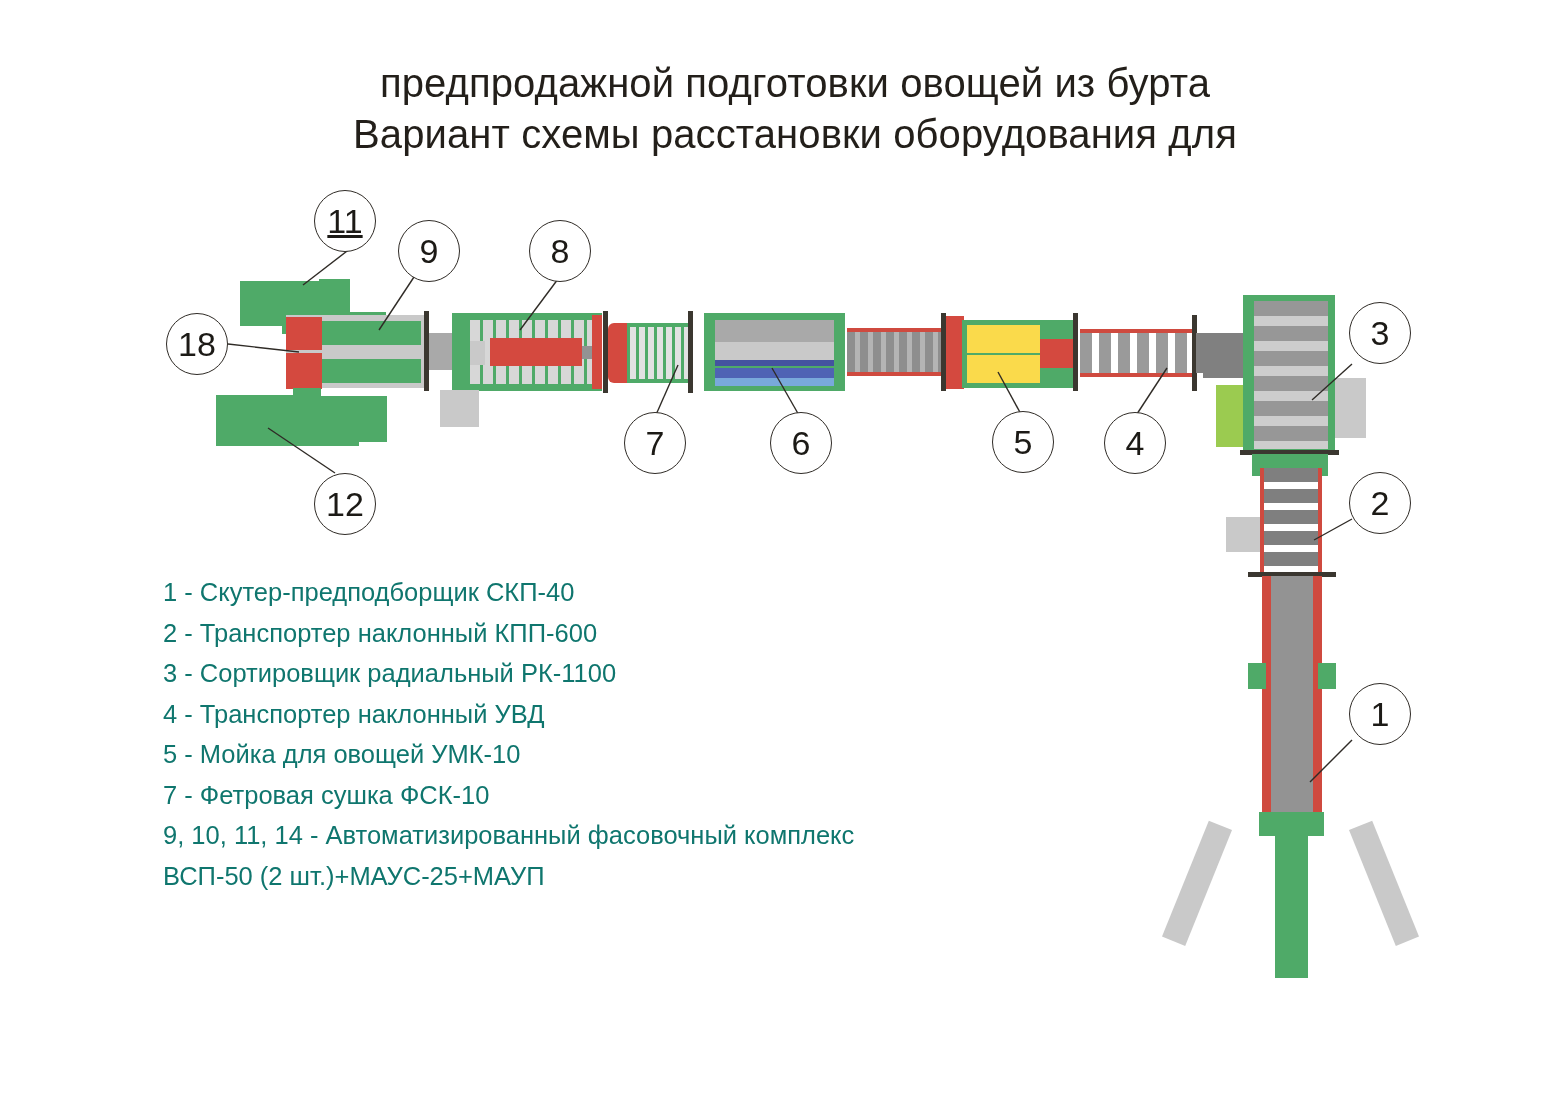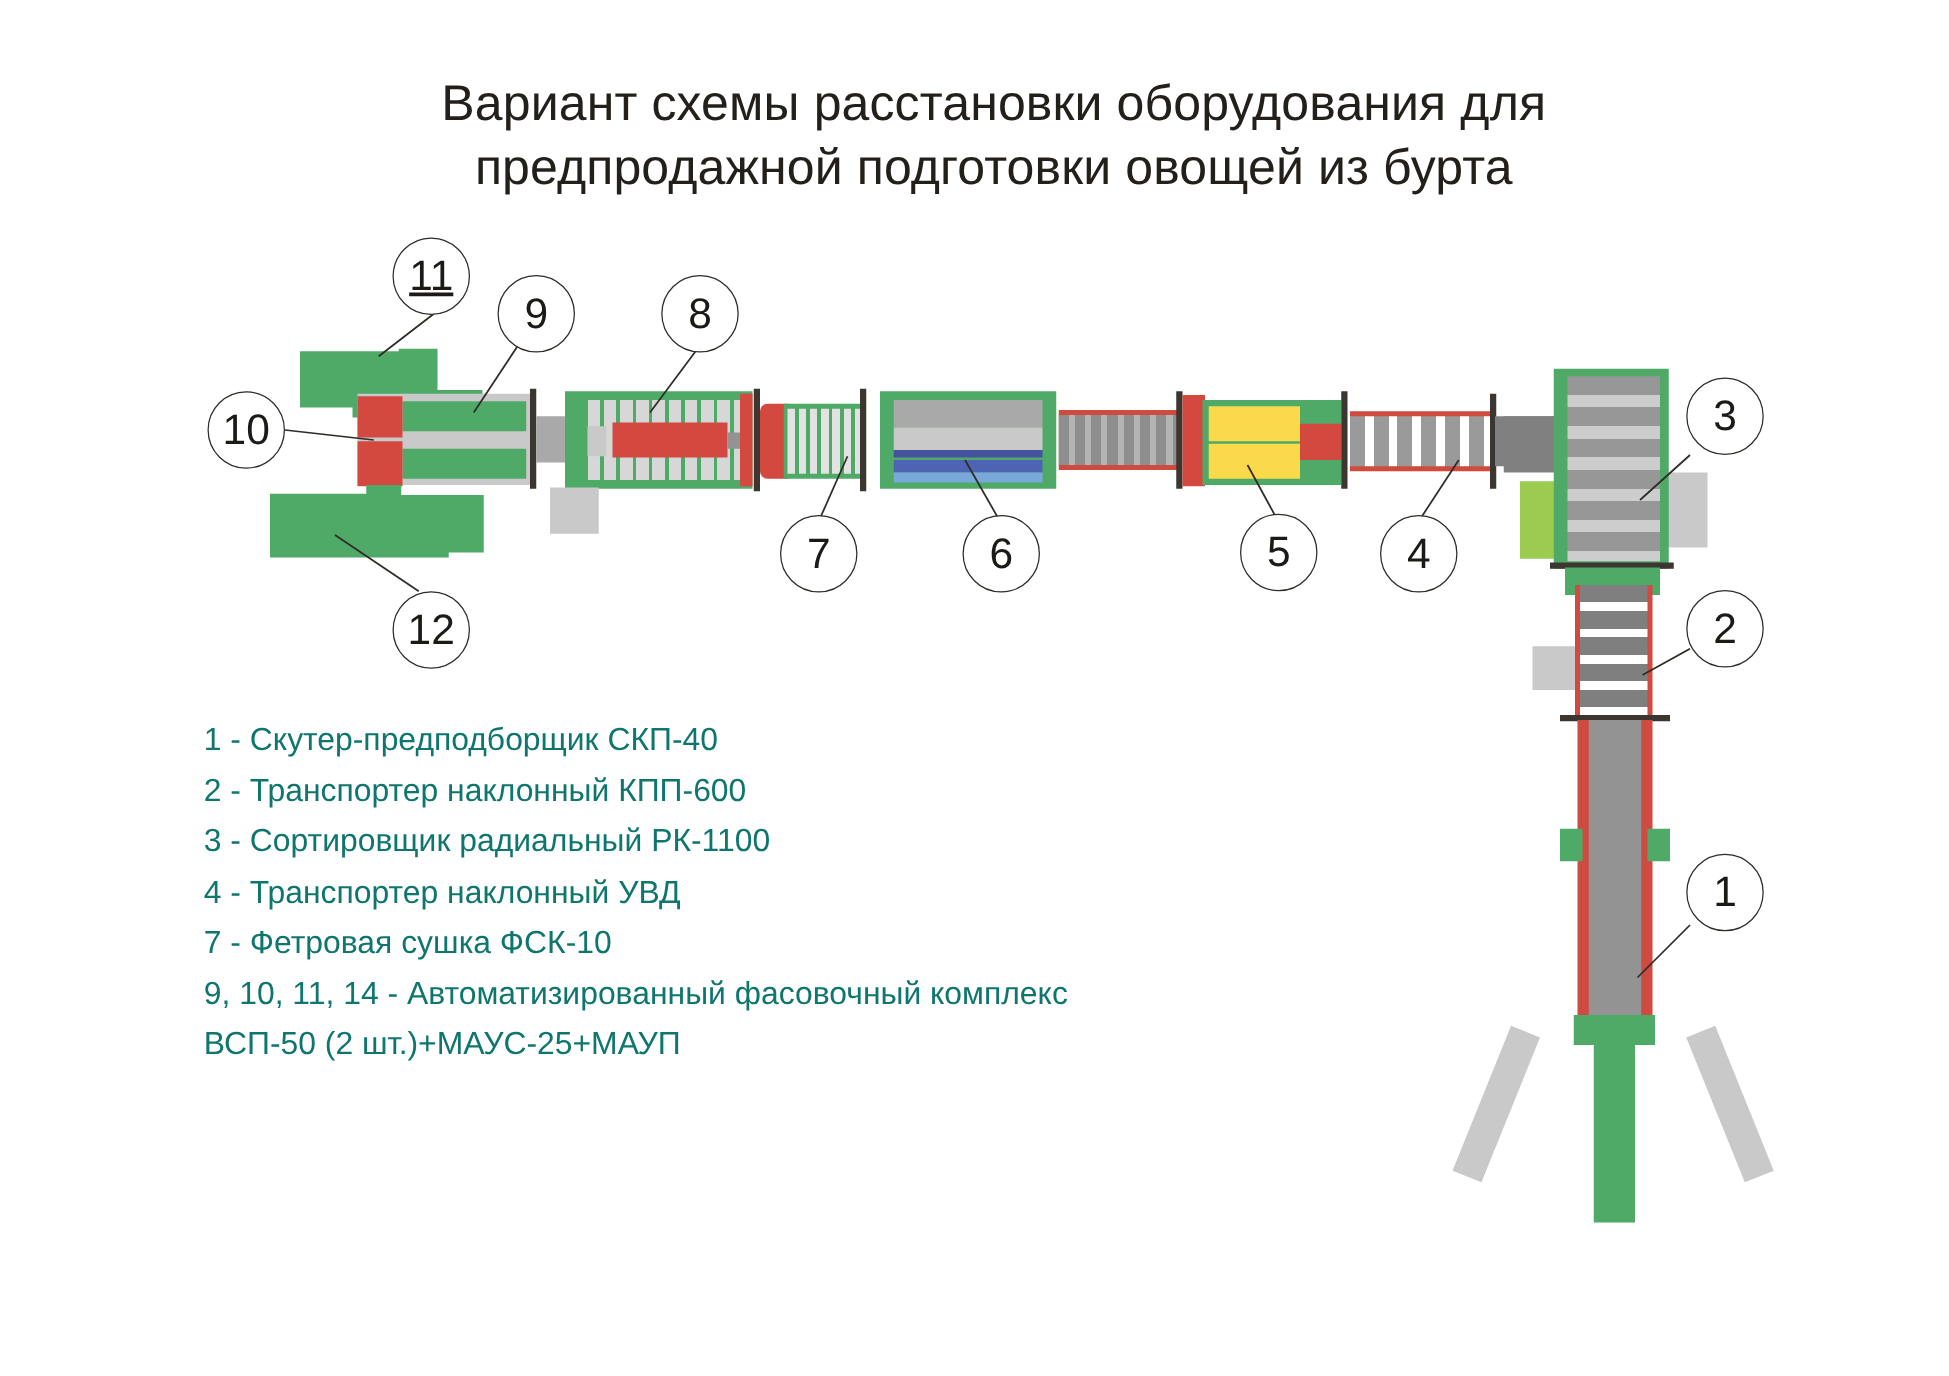--- a/index.html
+++ b/index.html
@@ -72,22 +72,22 @@
   }
   .leader{position:absolute;z-index:35;overflow:visible;}
   .leader line{stroke:#2f2b26;stroke-width:1.4;}
 </style>
 </head>
 <body>
 
 <div class="stage">
 
   <div id="title">
+    <div>предпродажной подготовки овощей из бурта</div>
     <div>Вариант схемы расстановки оборудования для</div>
-    <div>предпродажной подготовки овощей из бурта</div>
   </div>
 
   <div class="sh green" style="left:240px;top:281px;width:83px;height:45px;"></div>
   <div class="sh green" style="left:282px;top:312px;width:72px;height:22px;"></div>
 
   <div class="sh green" style="left:319px;top:279px;width:31px;height:55px;"></div>
   <div class="sh green" style="left:318px;top:312px;width:68px;height:22px;"></div>
 
   <div class="sh gray-l" style="left:286px;top:315px;width:140px;height:73px;"></div>
 
@@ -180,21 +180,21 @@
     <line x1="1352" y1="740" x2="1310" y2="782"></line>
   </svg>
 
   <div class="callout" style="left:314px;top:190px;text-decoration:underline;">
     <span>11</span>
     </div>
   <div class="callout" style="left:398px;top:220px;">
     <span>9</span>
     </div>
   <div class="callout" style="left:166px;top:313px;">
-    <span>10</span>
+    <span>18</span>
     </div>
   <div class="callout" style="left:314px;top:473px;">
     <span>12</span>
     </div>
   <div class="callout" style="left:529px;top:220px;">
     <span>8</span>
     </div>
   <div class="callout" style="left:624px;top:412px;">
     <span>7</span>
     </div>
@@ -215,18 +215,19 @@
     </div>
   <div class="callout" style="left:1349px;top:683px;">
     <span>1</span>
     </div>
 
   <div id="legend">
     <div class="legend-row">1 - Скутер-предподборщик СКП-40</div>
     <div class="legend-row">2 - Транспортер наклонный КПП-600</div>
     <div class="legend-row">3 - Сортировщик радиальный РК-1100</div>
     <div class="legend-row">4 - Транспортер наклонный УВД</div>
+    <div class="legend-row">5 - Мойка для овощей УМК-10</div>
     <div class="legend-row">7 - Фетровая сушка ФСК-10</div>
     <div class="legend-row">9, 10, 11, 14 - Автоматизированный фасовочный комплекс</div>
     <div class="legend-row">ВСП-50 (2 шт.)+МАУС-25+МАУП</div>
   </div>
 
 </div>
 
 </body></html>

